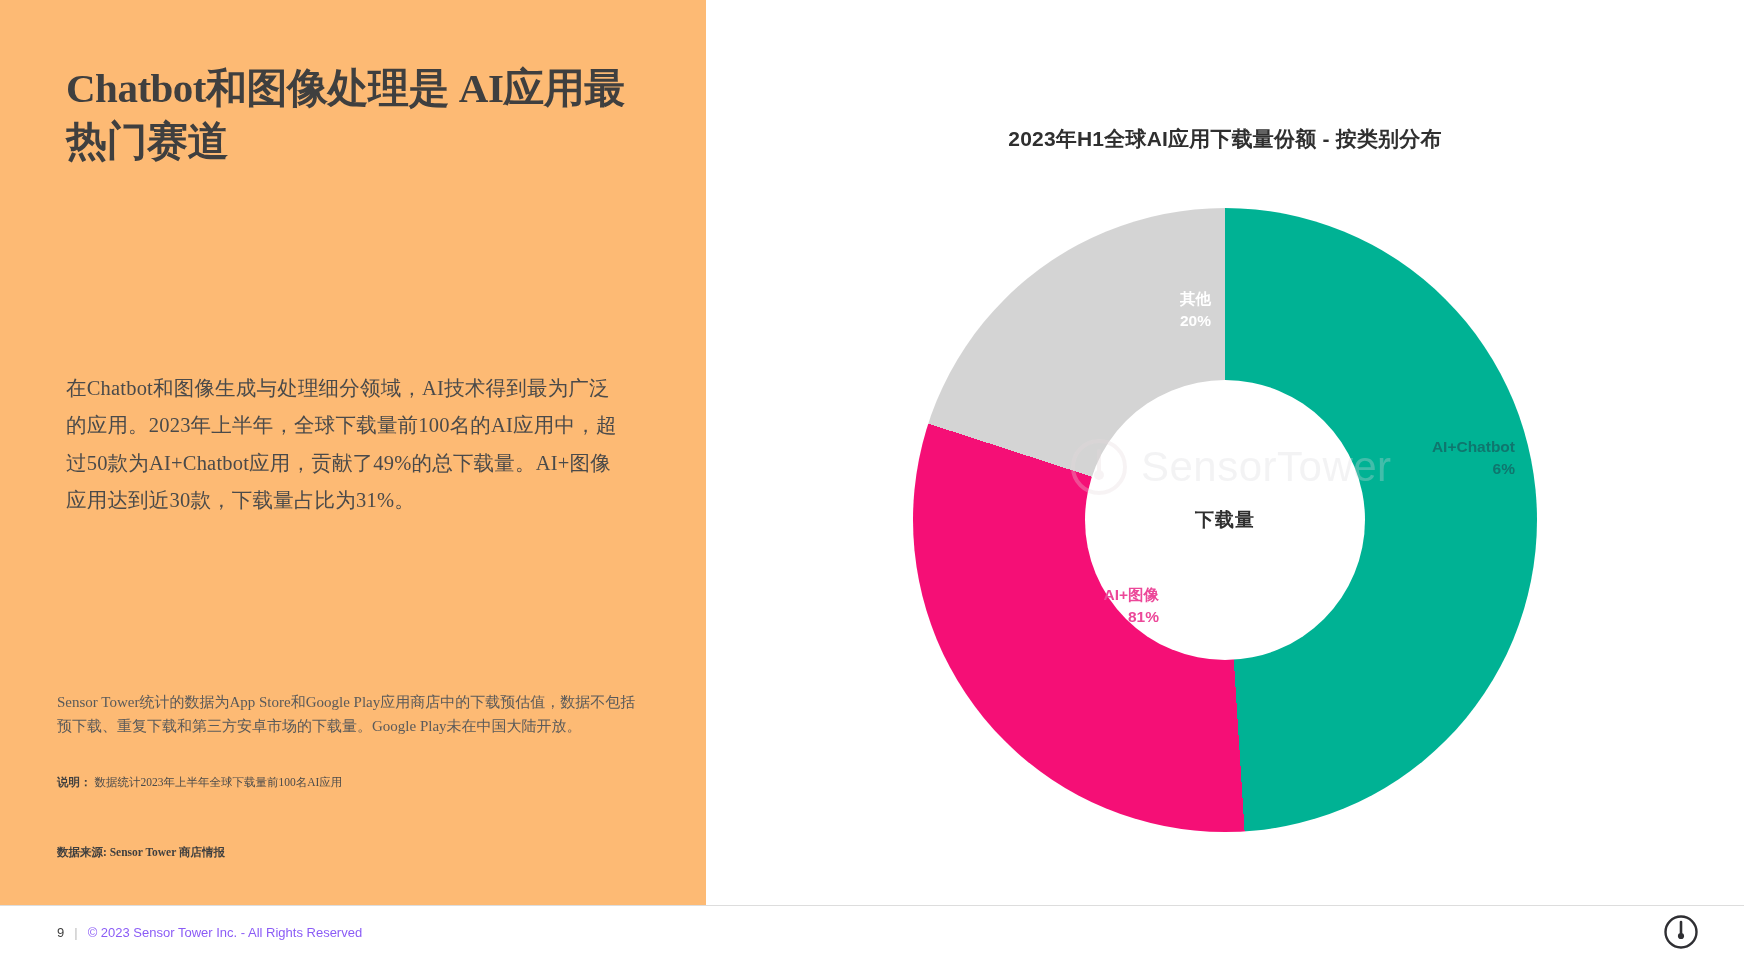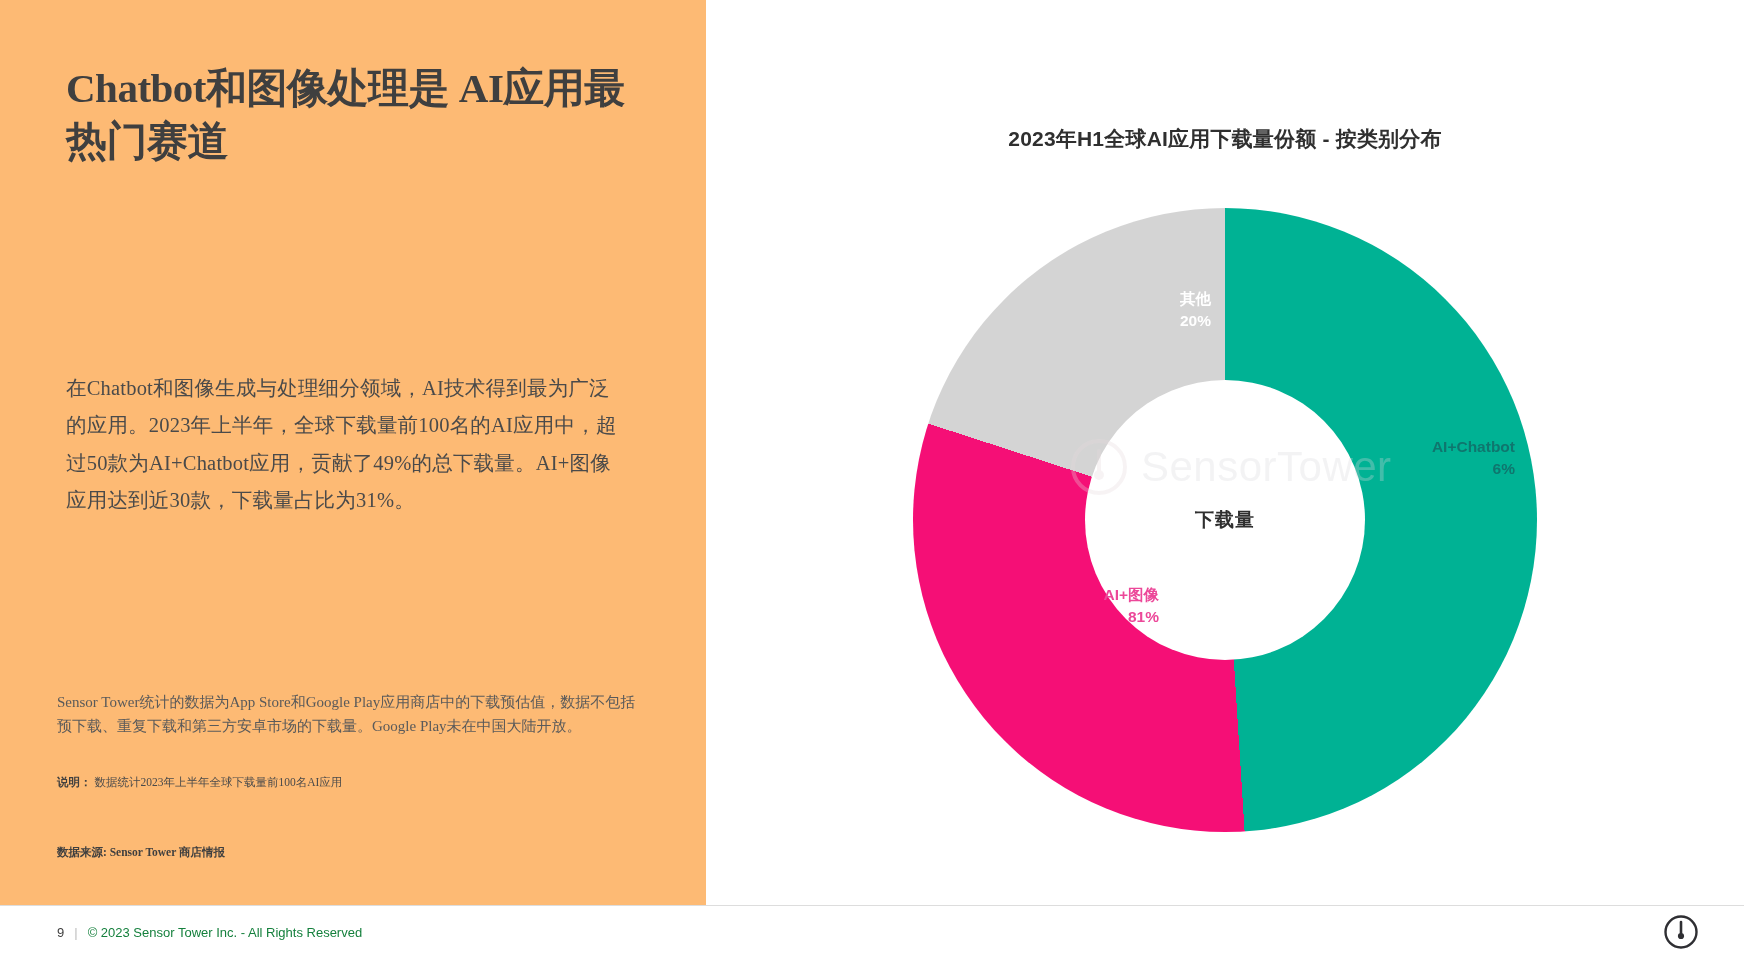--- a/index.html
+++ b/index.html
@@ -101,21 +101,21 @@
     left: 57px;
     top: 925px;
     display: flex;
     align-items: center;
     gap: 10px;
     font-size: 13px;
     color: #4a4a4a;
   }
   .footer .page-num { font-weight: normal; color: #3f3f3f; }
   .footer .divider { color: #bdbdbd; }
-  .footer .copyright { color: #15803d; }
+  .footer .copyright { color: #8b5cf6; }
 
   .brand-mark {
     position: absolute;
     right: 46px;
     top: 915px;
     width: 34px;
     height: 34px;
   }
 
   

